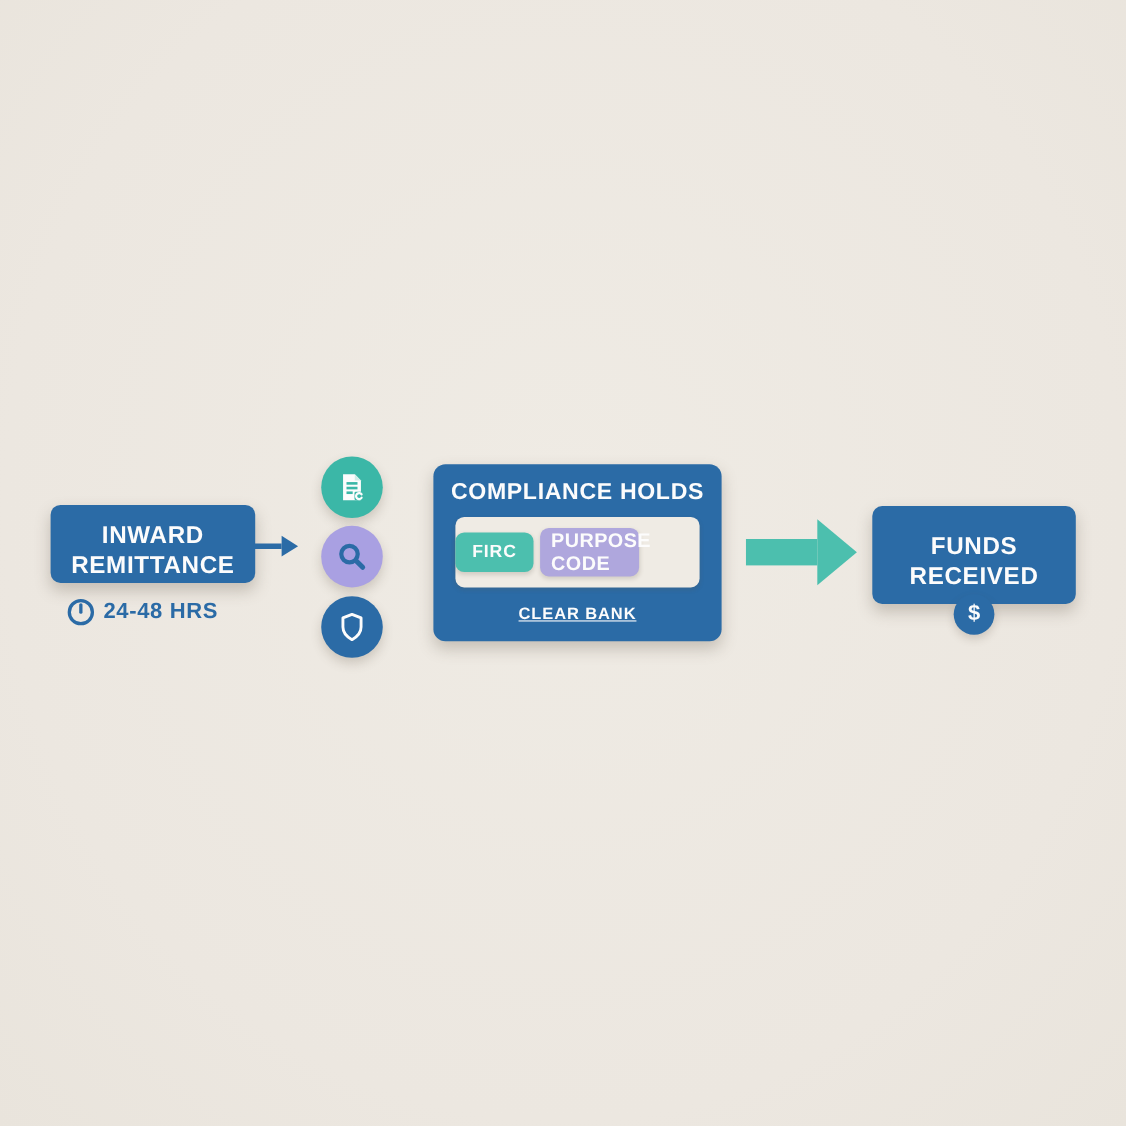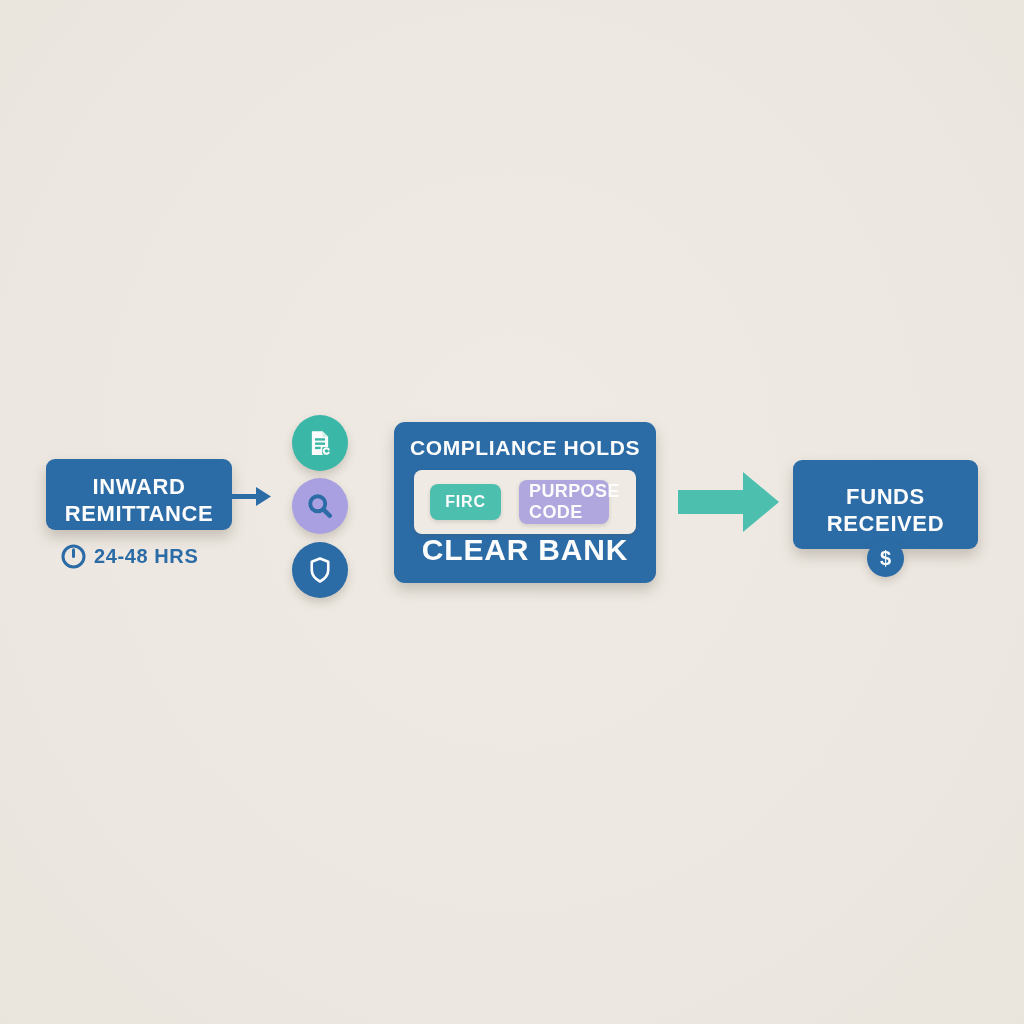--- a/index.html
+++ b/index.html
@@ -68,21 +68,21 @@
     text-align: center;
     font-weight: 700; font-size: 21px; letter-spacing: 0.6px;
   }
   .compliance-panel {
     position: absolute;
     left: 20px; top: 48px;
     width: 222px; height: 64px;
     background: #EFEBE4;
     border-radius: 8px;
     display: flex; align-items: center;
-    padding-left: 16px; gap: 18px;
+    gap: 6px;
     box-shadow: 0 2px 4px rgba(95, 84, 68, 0.18);
   }
   .chip {
     border-radius: 8px;
     color: #FCFCFC;
     font-weight: 700;
     display: flex; align-items: center;
     box-shadow: 0 2px 4px rgba(95, 84, 68, 0.2);
   }
   .chip-firc {
@@ -94,21 +94,21 @@
   .chip-purpose {
     background: #AFA7DD;
     width: 90px; height: 44px;
     padding-left: 10px;
     font-size: 18px; line-height: 1.18; letter-spacing: 0.4px;
     text-align: left;
   }
   .compliance-subtitle {
     position: absolute; bottom: 16px; left: 0; right: 0;
     text-align: center;
-    font-weight: 700; font-size: 30px; letter-spacing: 0.8px;
+    font-weight: 700; font-size: 15px; letter-spacing: 0.8px; text-decoration: underline;
   }
 
   .big-arrow { position: absolute; left: 678px; top: 471px; }
 
   .coin {
     position: absolute;
     left: 867px; top: 540px;
     width: 37px; height: 37px;
     border-radius: 50%;
     background: #2B6BA6;

